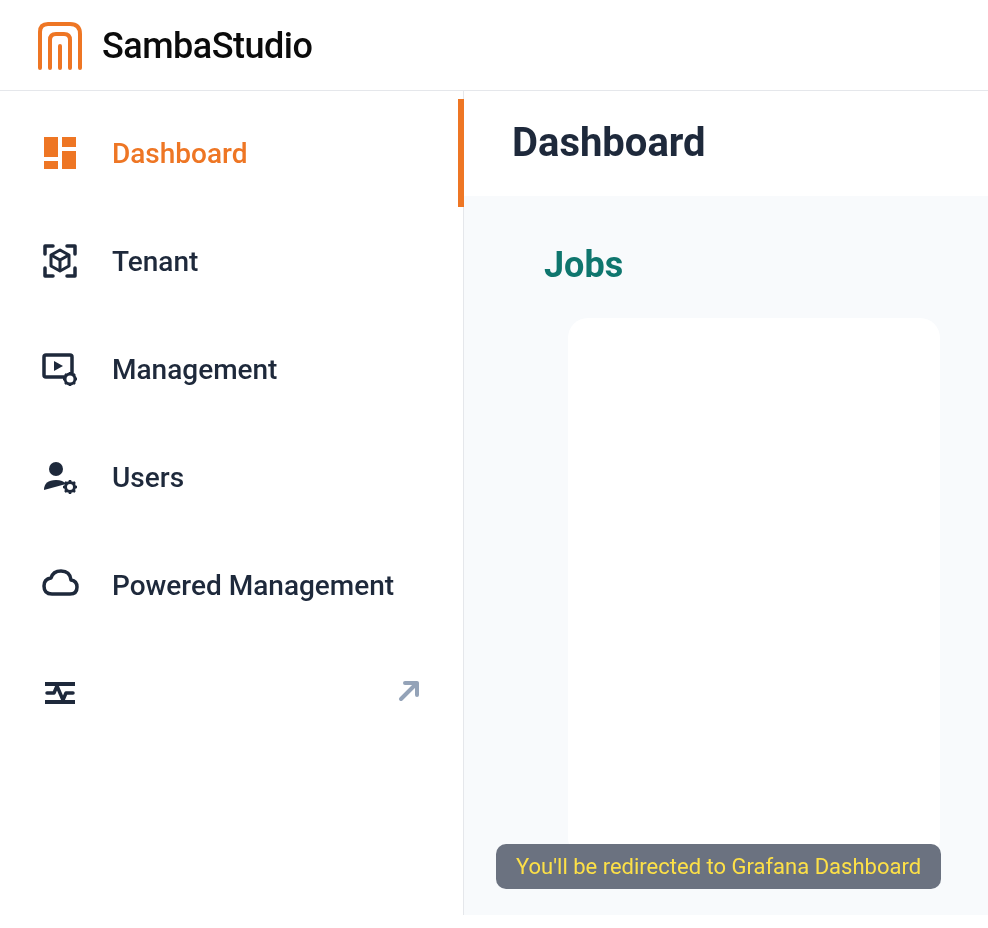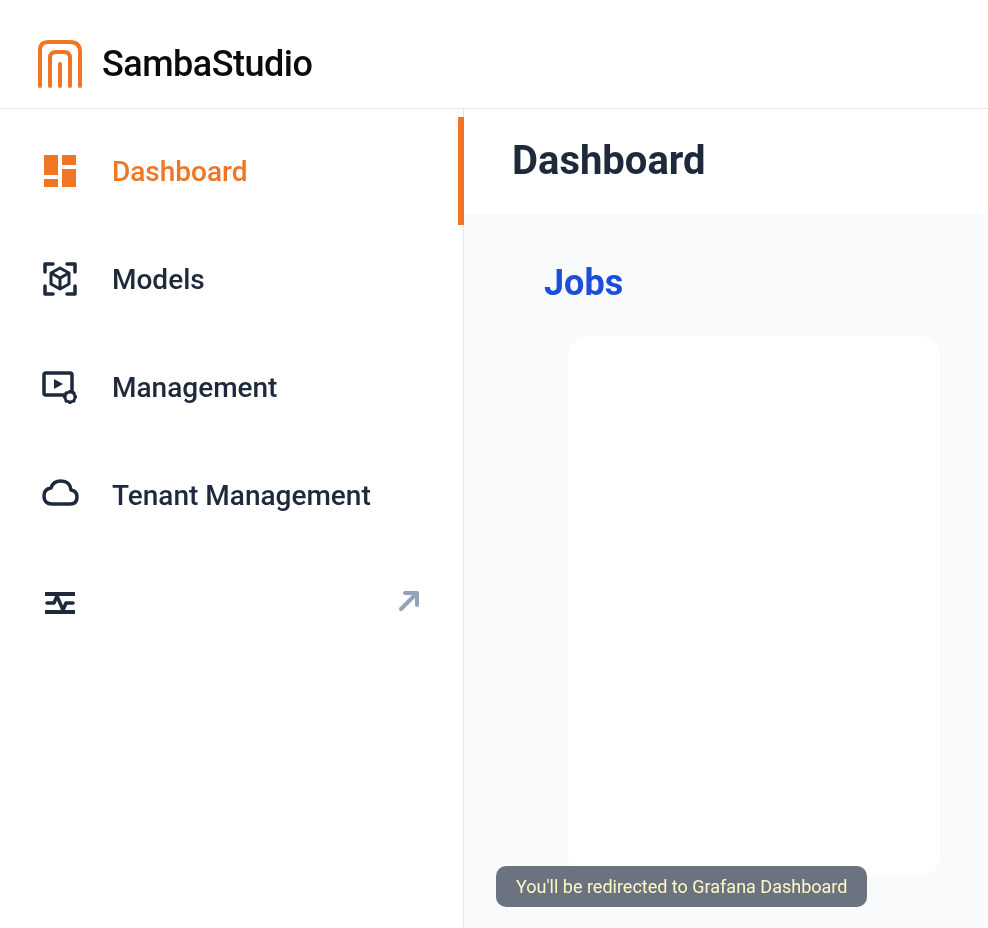--- a/index.html
+++ b/index.html
@@ -10,21 +10,21 @@
     body {
       font-family: -apple-system, BlinkMacSystemFont, 'Segoe UI', Roboto, Helvetica, Arial, sans-serif;
       background: #ffffff;
       width: 988px;
       height: 928px;
       overflow: hidden;
     }
     .header {
       display: flex;
       align-items: center;
-      padding: 36px 30px 16px 30px;
+      padding: 18px 30px 16px 30px;
       border-bottom: 1px solid #e5e7eb;
       gap: 16px;
     }
     .logo-svg {
       width: 56px;
       height: 56px;
       flex-shrink: 0;
     }
     .brand-text {
       display: flex;
@@ -111,38 +111,38 @@
       font-weight: 700;
       color: #1e293b;
     }
     .content {
       padding: 48px 48px 0 80px;
       flex: 1;
     }
     .section-title {
       font-size: 36px;
       font-weight: 700;
-      color: #1d4ed8;
+      color: #0f766e;
       margin-bottom: 32px;
     }
     .card {
       background: #ffffff;
       border-radius: 20px;
       height: 540px;
       margin-left: 24px;
     }
     .tooltip {
       position: absolute;
       bottom: 26px;
       left: 32px;
       background: #6b7280;
-      color: #fef9c3;
+      color: #fde047;
       padding: 10px 20px;
       border-radius: 10px;
-      font-size: 18px;
+      font-size: 22px;
       font-weight: 400;
       white-space: nowrap;
     }
   </style>
 </head>
 <body>
 
 <div class="header">
   <svg class="logo-svg" viewBox="0 0 56 56">
     <g fill="none" stroke="#ee7624" stroke-width="4" stroke-linecap="round">
@@ -173,44 +173,55 @@
 
 
     <div class="nav-item">
       <span class="nav-icon">
         <svg width="38" height="38" viewBox="0 0 38 38">
           <path d="M 4 4 L 12 4 M 26 4 L 34 4 M 4 4 L 4 12 M 34 4 L 34 12 M 4 26 L 4 34 M 4 34 L 12 34 M 26 34 L 34 34 M 34 26 L 34 34" stroke="#1e293b" stroke-width="3.5" fill="none" stroke-linecap="round"></path>
           <path d="M 19 8 L 28 13 L 28 24 L 19 29 L 10 24 L 10 13 Z" stroke="#1e293b" stroke-width="3" fill="none" stroke-linejoin="round"></path>
           <path d="M 10 13 L 19 18 L 28 13 M 19 18 L 19 29" stroke="#1e293b" stroke-width="3" fill="none"></path>
         </svg>
       </span>
-      <span class="nav-label">Models</span>
+      <span class="nav-label">Tenant</span>
     </div>
 
 
     <div class="nav-item">
       <span class="nav-icon">
         <svg width="38" height="38" viewBox="0 0 38 38">
           <rect x="3" y="5" width="28" height="22" rx="2" stroke="#1e293b" stroke-width="3.5" fill="none"></rect>
           <path d="M 13 11 L 22 16 L 13 21 Z" fill="#1e293b"></path>
           <circle cx="29" cy="29" r="5" stroke="#1e293b" stroke-width="3" fill="#ffffff"></circle>
           <path d="M 29 22 L 29 24 M 29 34 L 29 36 M 22 29 L 24 29 M 34 29 L 36 29 M 24 24 L 25.5 25.5 M 32.5 32.5 L 34 34 M 24 34 L 25.5 32.5 M 32.5 25.5 L 34 24" stroke="#1e293b" stroke-width="2.5"></path>
         </svg>
       </span>
       <span class="nav-label">Management</span>
     </div>
 
+    <div class="nav-item">
+      <span class="nav-icon">
+        <svg width="38" height="38" viewBox="0 0 38 38">
+          <circle cx="15" cy="11" r="7" fill="#1e293b"></circle>
+          <path d="M 3 32 Q 3 22 15 22 Q 22 22 25 26" fill="#1e293b"></path>
+          <circle cx="29" cy="29" r="4.5" stroke="#1e293b" stroke-width="3" fill="#ffffff"></circle>
+          <path d="M 29 22 L 29 24 M 29 34 L 29 36 M 22 29 L 24 29 M 34 29 L 36 29 M 24 24 L 25.5 25.5 M 32.5 32.5 L 34 34 M 24 34 L 25.5 32.5 M 32.5 25.5 L 34 24" stroke="#1e293b" stroke-width="2.5"></path>
+        </svg>
+      </span>
+      <span class="nav-label">Users</span>
+    </div>
 
     <div class="nav-item">
       <span class="nav-icon">
         <svg width="40" height="38" viewBox="0 0 40 38">
           <path d="M 12 28 Q 4 28 4 20 Q 4 13 11 12 Q 13 5 21 5 Q 30 5 31 14 Q 37 15 37 21 Q 37 28 30 28 Z" stroke="#1e293b" stroke-width="3.5" fill="none" stroke-linejoin="round"></path>
         </svg>
       </span>
-      <span class="nav-label">Tenant Management</span>
+      <span class="nav-label">Powered Management</span>
     </div>
 
     <div class="nav-item">
       <span class="nav-icon">
         <svg width="38" height="38" viewBox="0 0 38 38">
           <rect x="4" y="8" width="30" height="4" fill="#1e293b"></rect>
           <rect x="4" y="26" width="30" height="4" fill="#1e293b"></rect>
           <path d="M 6 19 L 13 19 L 16 12 L 22 26 L 25 19 L 32 19" stroke="#1e293b" stroke-width="3.5" fill="none" stroke-linejoin="round" stroke-linecap="round"></path>
         </svg>
       </span>

